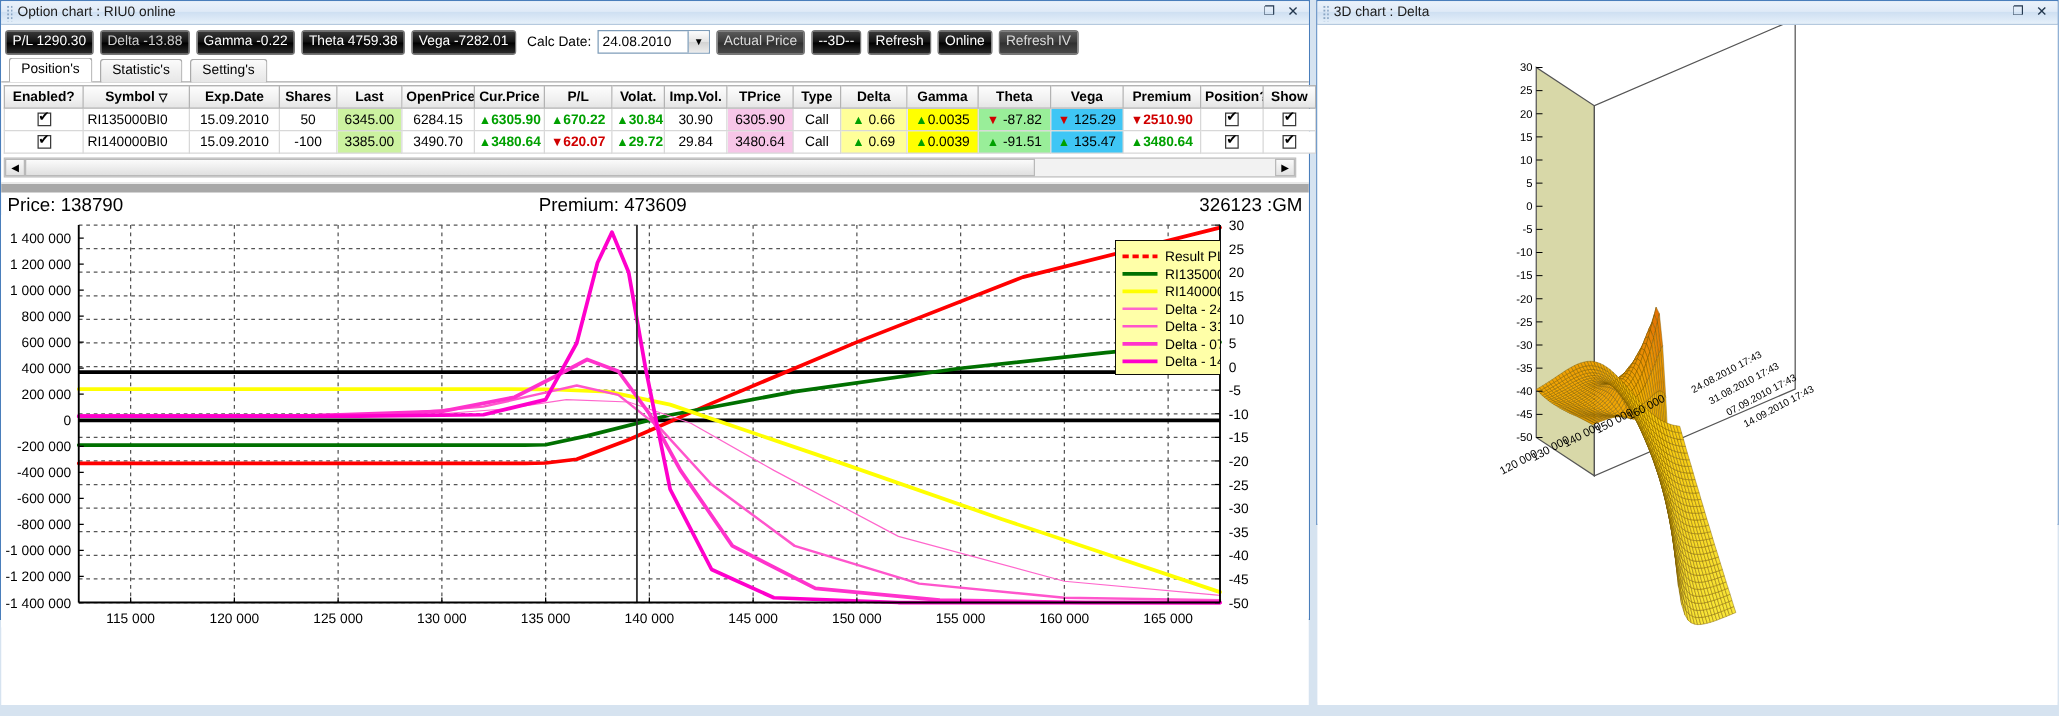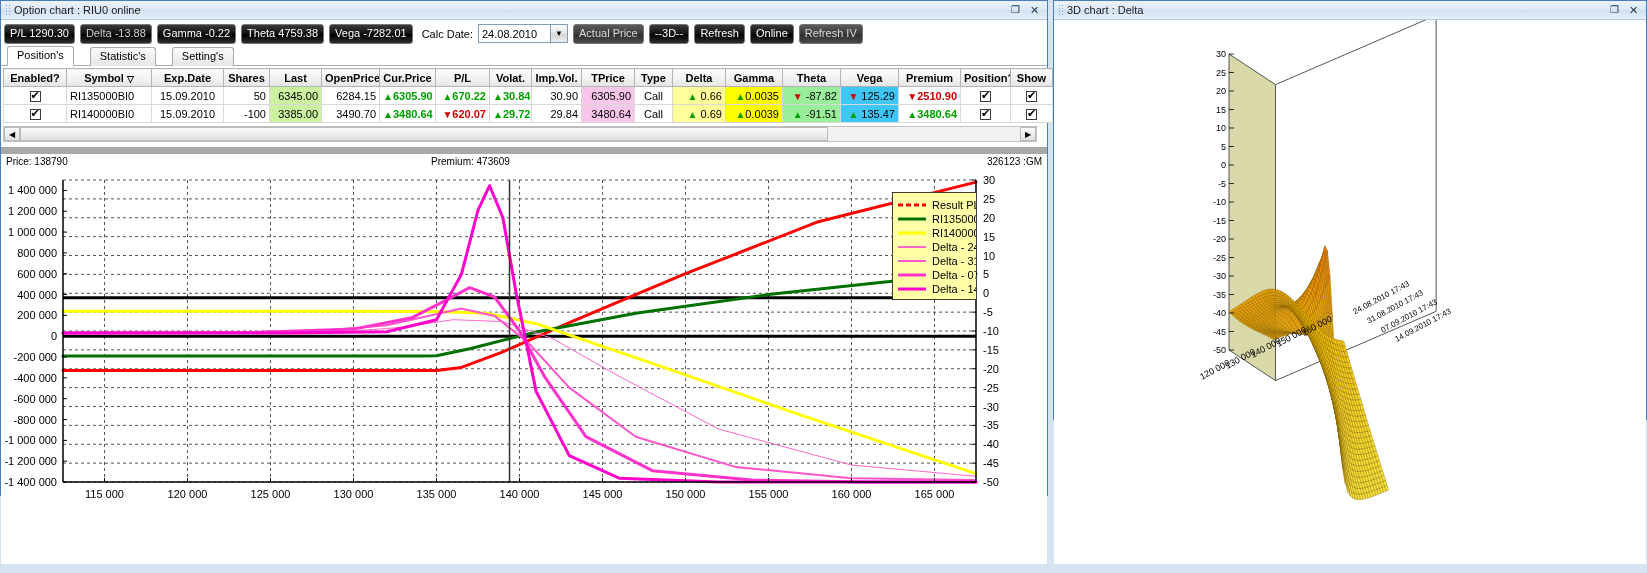--- a/index.html
+++ b/index.html
@@ -84,21 +84,21 @@
   }
   .datebtn {
     width: 17px; border-left: 1px solid #7f9db9;
     background: linear-gradient(to bottom,#fdfdfd,#e3e3e3 50%,#d2d2d2 51%,#ececec);
     display: flex; align-items: center; justify-content: center;
     font-size: 8px; cursor: pointer;
   }
 
   
   .tabstrip {
-    display: flex; align-items: flex-end; gap: 16px;
+    display: flex; align-items: flex-end; gap: 6px;
     padding-left: 6px; height: 20px;
     border-bottom: 1px solid #aaa;
     background: #fff;
   }
   .tab {
     border: 1px solid #aaa; border-bottom: none;
     background: linear-gradient(to bottom,#fbfbfb,#e6e6e6);
     padding: 2px 9px 3px 9px;
     font-size: 11px; line-height: 13px;
     border-radius: 3px 3px 0 0;
@@ -123,21 +123,21 @@
     border: 1px solid #d8d8d8;
     border-top: none;
     font-size: 11px;
     padding: 1px 3px;
     height: 18px;
     white-space: nowrap;
     overflow: hidden;
     background: #fff;
   }
   .c  { text-align: center; }
-  .r  { text-align: right; }
+  .r  { text-align: center; }
   .l  { text-align: left; }
   .bg-lgreen { background: #ccf2a0 !important; }
   .bg-yellow { background: #ffff99 !important; margin-left: 20px; }
   .bg-yellow2{ background: #ffff00 !important; }
   .bg-green  { background: #99ee99 !important; margin-top: 32px; }
   .bg-cyan   { background: #3fc6f5 !important; }
   .bg-pink   { background: #f7c6e8 !important; }
   .up   { color: #00a000; font-weight: bold; }
   .down { color: #d00000; font-weight: bold; }
   .arrow { font-size: 10px; }
@@ -169,21 +169,21 @@
     height: 14px; width: 808px;
     background: linear-gradient(to bottom,#fbfbfb,#e0e0e0);
     border: 1px solid #b9b9b9; cursor: pointer;
   }
 
   .sep { height: 8px; background: #a8a8a8; margin: 4px 0 0 0; border-top: 1px solid #fff; }
 
   
   .statusrow {
     position: relative; height: 18px;
-    font-size: 10px; color: #000;
+    font-size: 15px; color: #000;
     padding-top: 2px;
     padding-left: 12px;
   }
   .statusrow .s1 { position: absolute; left: 5px; }
   .statusrow .s2 { position: absolute; left: 430px; }
   .statusrow .s3 { position: absolute; right: 5px; }
 
   
   .chartarea { position: relative; width: 1044px; height: 330px; background: #fff; }
   .chartsvg { display: block; }

